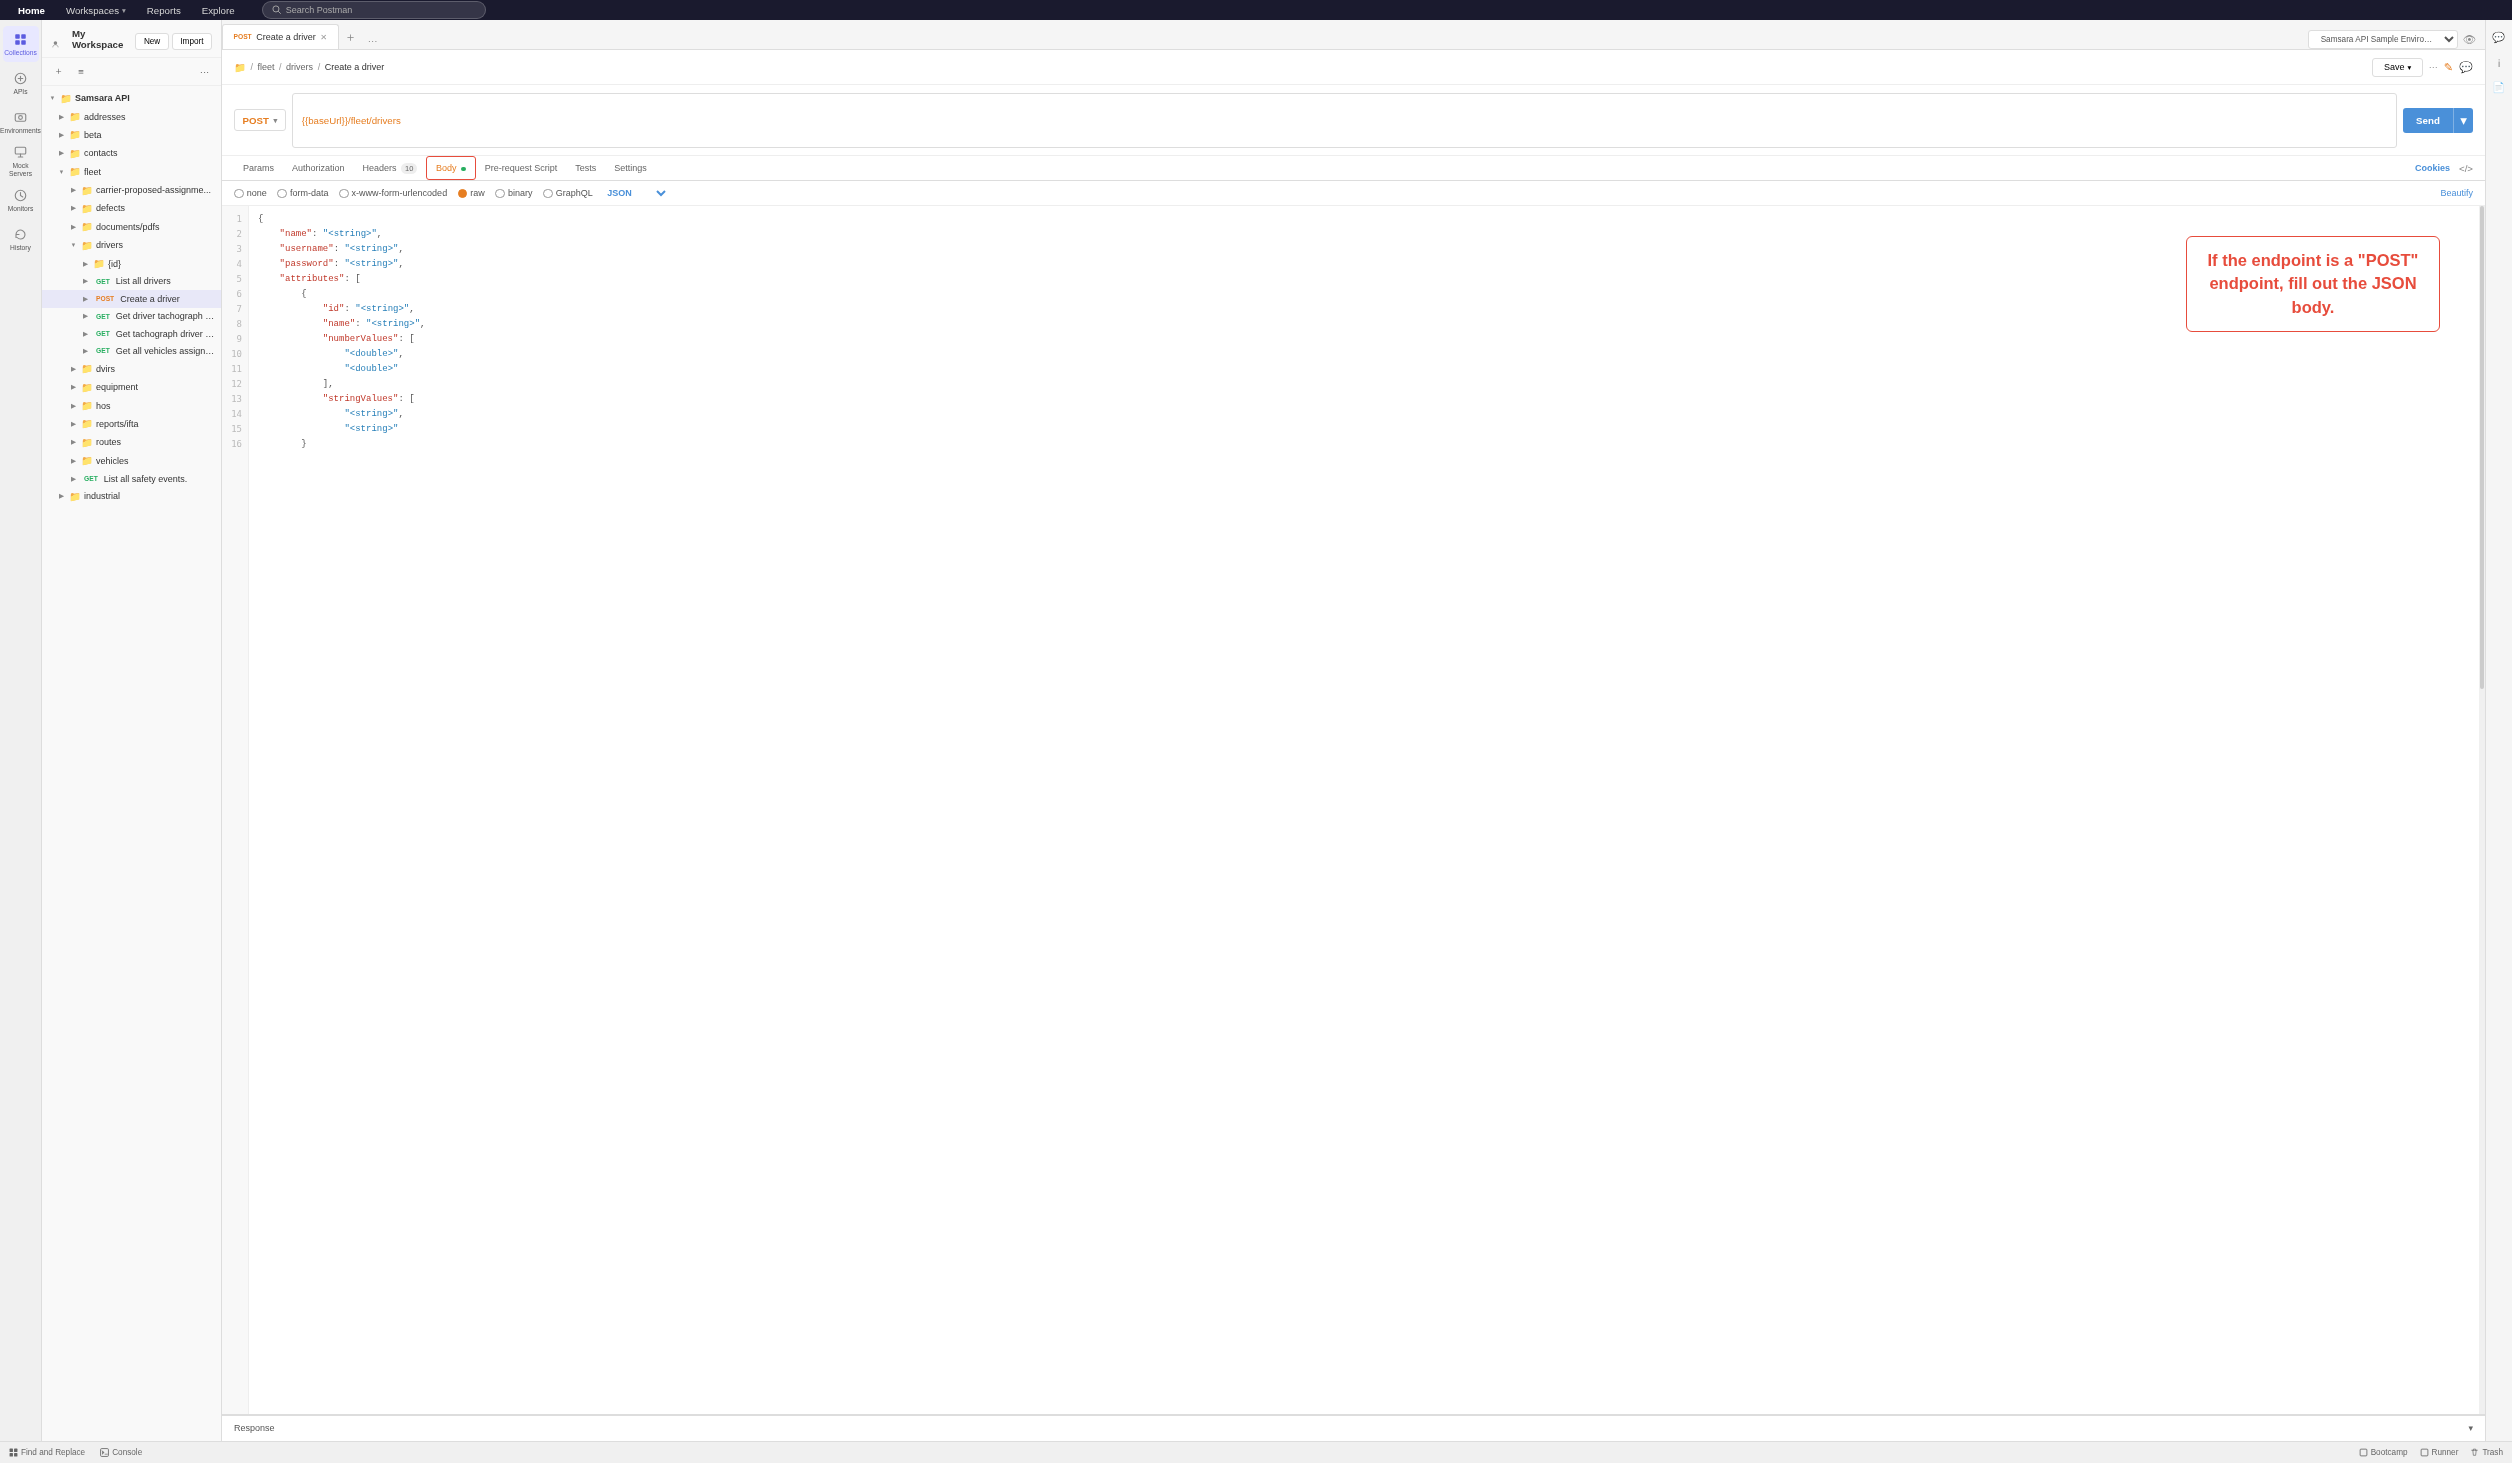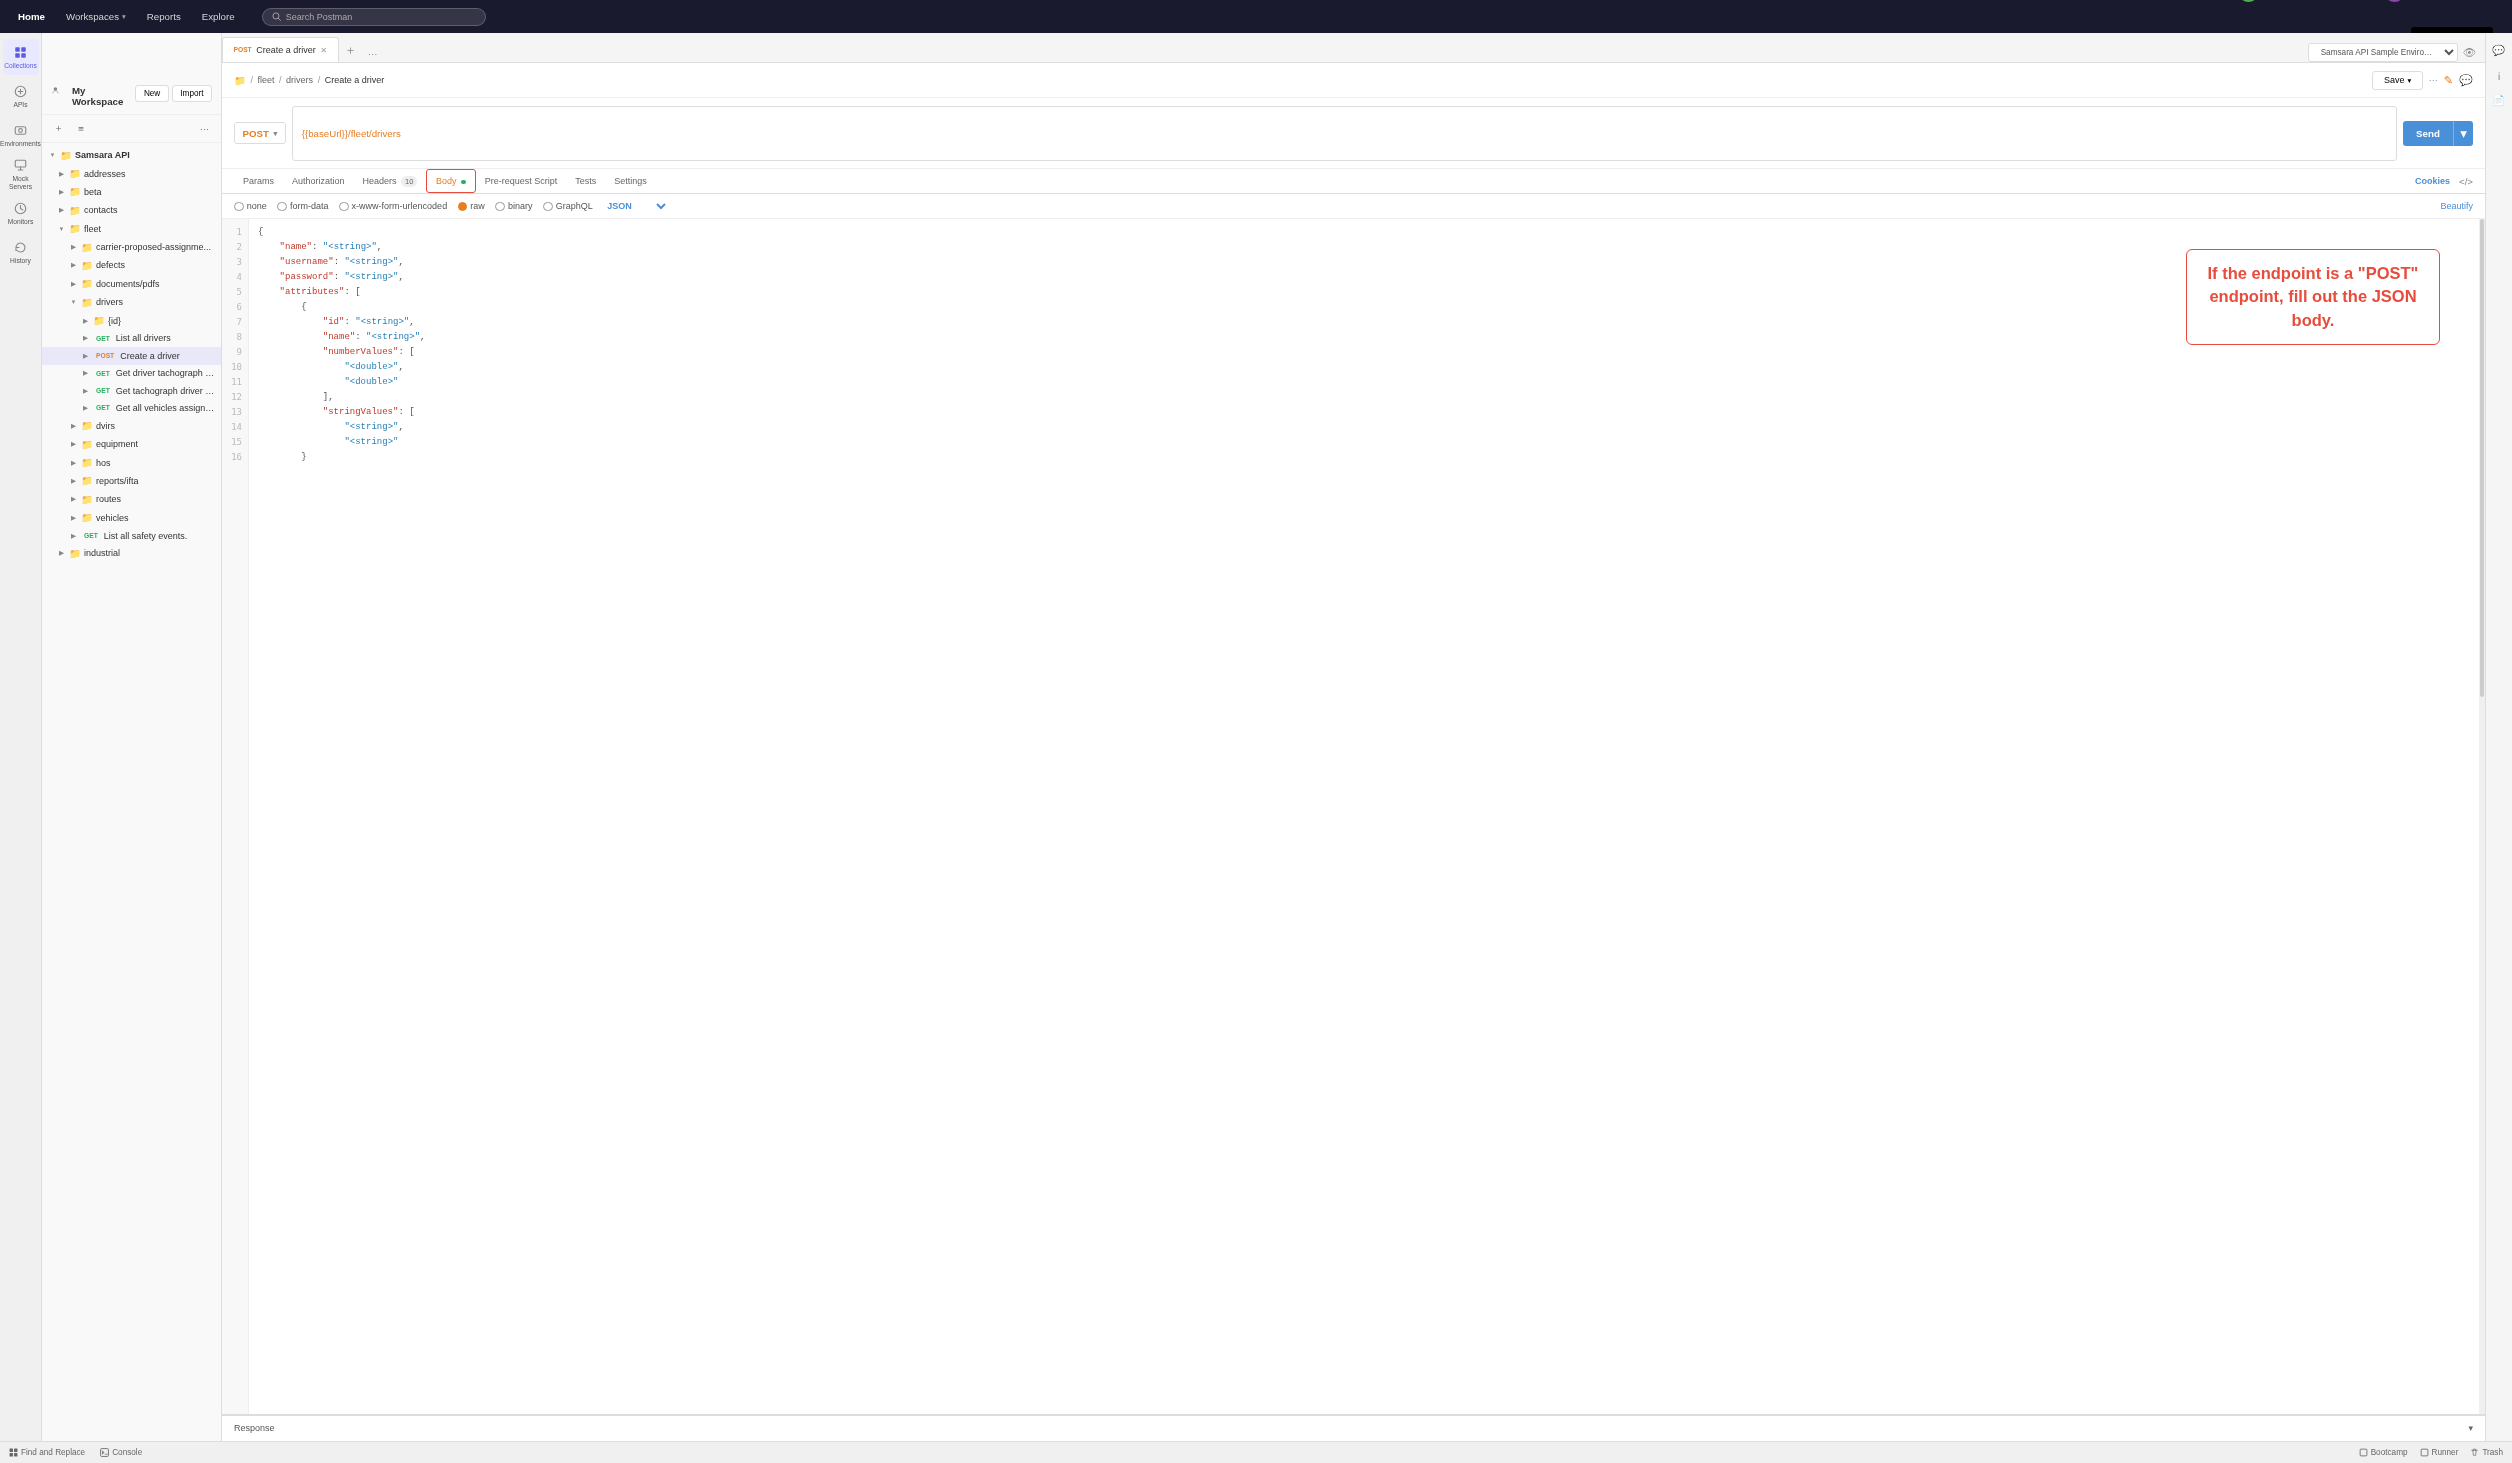--- a/index.html
+++ b/index.html
@@ -1,40 +1,40 @@
 <!DOCTYPE html>
 <html style="font-size:12px"><head>
   <meta charset="utf-8">
   <style>
     * { box-sizing: border-box; margin: 0; padding: 0; }
     body { font-family: -apple-system, BlinkMacSystemFont, 'Segoe UI', sans-serif; font-size: 9.7px; background: #fff; color: #333; height: 100vh; display: flex; flex-direction: column; overflow: hidden; }
 
     
-    .top-nav { display: flex; align-items: center; height: 33px; background: #1a1a2e; color: #fff; padding: 0 9px; gap: 3px; flex-shrink: 0; }
+    .top-nav { display: flex; align-items: center; height: 20px; background: #1a1a2e; color: #fff; padding: 0 9px; gap: 3px; flex-shrink: 0; }
     .top-nav .nav-item { padding: 4.5px 9px; border-radius: 3px; cursor: pointer; font-size: 9.7px; color: #d4d4d4; white-space: nowrap; }
     .top-nav .nav-brand { font-weight: 600; color: #fff; padding: 4.5px 9px; }
     .top-nav .nav-dropdown { display: flex; align-items: center; gap: 3px; }
     .top-nav .search-bar { flex: 1; max-width: 224px; margin: 0 15px; background: rgba(255,255,255,0.12); border: 0.7px solid rgba(255,255,255,0.2); border-radius: 15px; display: flex; align-items: center; padding: 3px 9px; gap: 4.5px; color: #aaa; font-size: 9px; }
     .top-nav .right-icons { margin-left: auto; display: flex; align-items: flex-start; gap: 6px; }
     .top-nav .upgrade-btn { background: #000000; color: #fff; border: none; padding: 4.5px 10.5px; border-radius: 3px; cursor: pointer; font-size: 15px; font-weight: 600; margin-top: 46px; }
     .nav-chevron { font-size: 7.5px; opacity: 0.7; }
 
     
     .main-layout { display: flex; flex: 1; overflow: hidden; }
 
     
     .icon-sidebar { width: 42px; background: #f0f0f0; border-right: 0.7px solid #ddd; display: flex; flex-direction: column; align-items: center; padding-top: 6px; gap: 3px; flex-shrink: 0; }
     .icon-sidebar .sidebar-icon { width: 36px; height: 36px; display: flex; flex-direction: column; align-items: center; justify-content: center; gap: 2.2px; cursor: pointer; border-radius: 4.5px; color: #555; font-size: 7.5px; }
     .icon-sidebar .sidebar-icon.active { background: #e8e8ff; color: #5c5ce0; }
     .icon-sidebar .sidebar-icon svg { width: 15px; height: 15px; }
     .icon-sidebar .icon-label { font-size: 6.7px; text-align: center; line-height: 1.1; }
 
     
     .collections-sidebar { width: 180px; border-right: 0.7px solid #ddd; display: flex; flex-direction: column; background: #f9f9f9; flex-shrink: 0; overflow: hidden; }
-    .collections-header { padding: 7.5px 9px; display: flex; align-items: flex-start; gap: 12px; border-bottom: 0.7px solid #eee; margin-top: 44px; }
+    .collections-header { padding: 7.5px 9px; display: flex; align-items: flex-end; gap: 12px; border-bottom: 0.7px solid #eee; }
     .collections-header .workspace-title { font-weight: 600; font-size: 9.7px; flex: 1; }
     .collections-header .header-btns { display: flex; gap: 3px; }
     .header-btn { padding: 3px 7.5px; border: 0.7px solid #ddd; border-radius: 3px; background: #fff; cursor: pointer; font-size: 8.2px; font-weight: 500; }
     .collections-toolbar { padding: 4.5px 7.5px; display: flex; align-items: center; gap: 4.5px; border-bottom: 0.7px solid #eee; }
     .toolbar-icon { width: 18px; height: 18px; display: flex; align-items: center; justify-content: center; cursor: pointer; color: #666; border-radius: 2.2px; }
     .collections-tree { flex: 1; overflow-y: auto; padding: 3px 0; }
     .tree-item { display: flex; align-items: center; padding: 3.7px 6px; cursor: pointer; gap: 3px; font-size: 9px; color: #333; }
     .tree-item.selected { background: #e8e8f8; }
     .tree-indent-1 { padding-left: 15px; }
     .tree-indent-2 { padding-left: 27px; }

